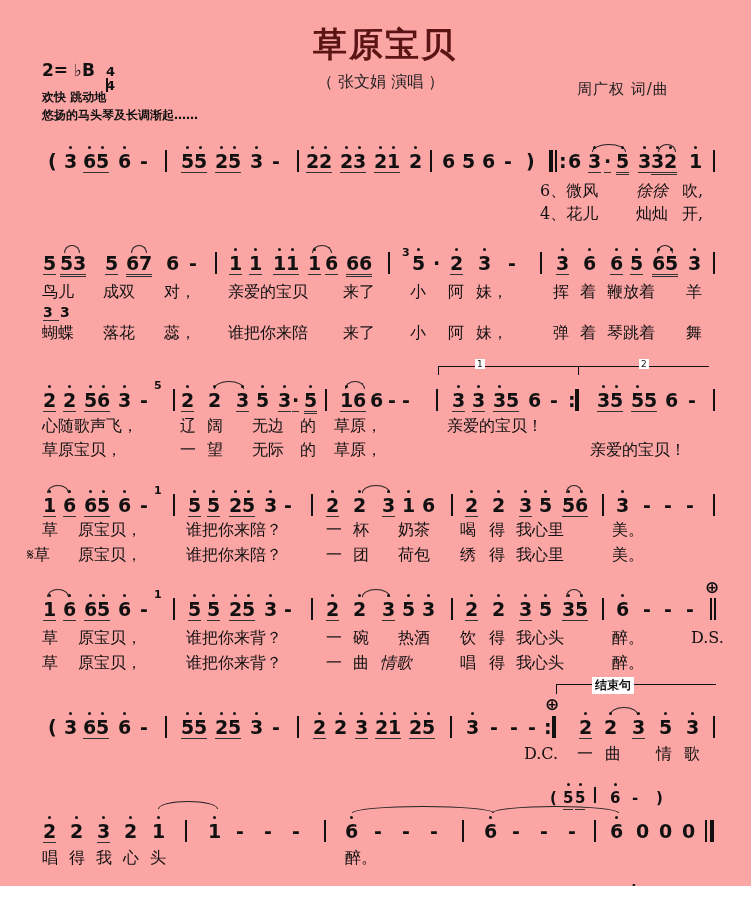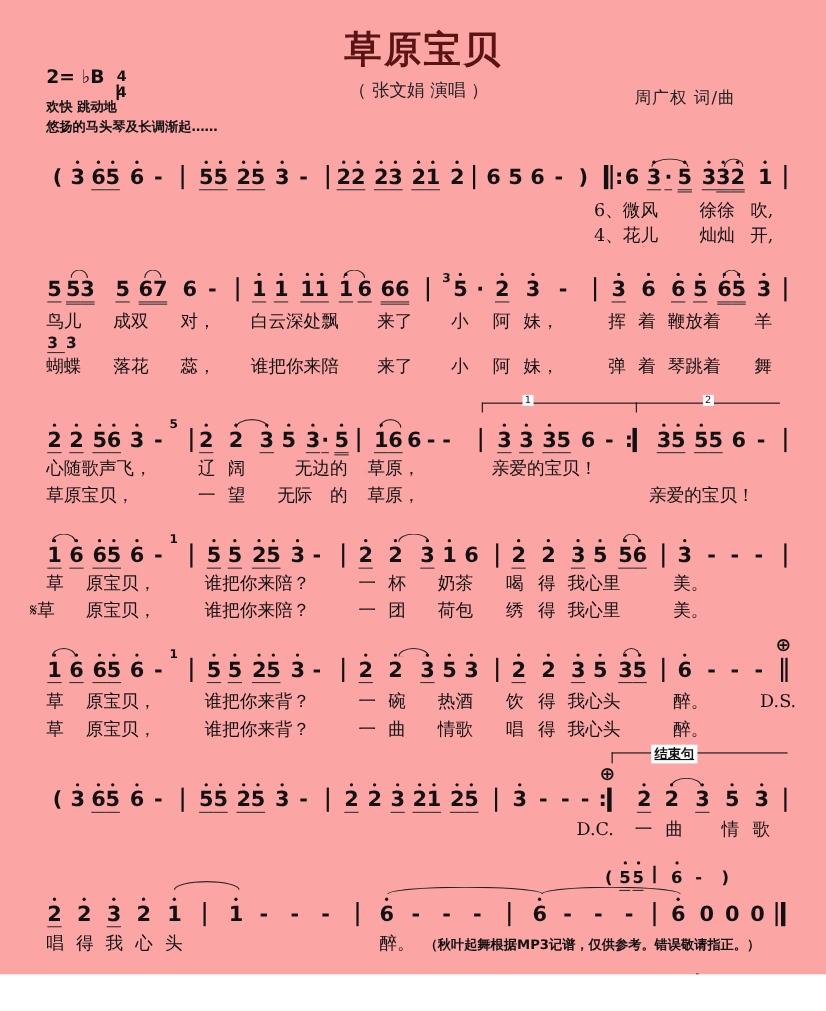--- a/index.html
+++ b/index.html
@@ -83,21 +83,21 @@
     <span class="tok u1" style="left:604px;">·</span>
     <span class="tok hi u1" style="left:616px;border-bottom:3px double #333;">5</span>
     <span class="slur" style="left:658px;top:-2px;width:16px;"></span>
     <span class="tok hi u1" style="left:638px;">3</span>
     <span class="tok hi u1" style="left:651px;border-bottom:3px double #333;">3</span>
     <span class="tok hi u1" style="left:664px;border-bottom:3px double #333;">2</span>
     <span class="tok hi" style="left:689px;">1</span>
     <span class="bar" style="left:713px;top:4px;height:22px;"></span>
   </div>
   <div class="lyr" style="left:540px;top:181px;">6、微风</div>
-  <div class="lyr" style="left:636px;top:181px;">徐徐</div>
+  <div class="lyr" style="left:636px;top:181px;font-style:italic;">徐徐</div>
   <div class="lyr" style="left:682px;top:181px;">吹,</div>
   <div class="lyr" style="left:540px;top:204px;">4、花儿</div>
   <div class="lyr" style="left:636px;top:204px;">灿灿</div>
   <div class="lyr" style="left:682px;top:204px;">开,</div>
 
   <div class="mline" style="top:248px;">
     <span class="tok u1" style="left:43px;">5</span>
     <span class="slur" style="left:64px;top:-3px;width:14px;"></span>
     <span class="tok u1" style="left:60px;border-bottom:3px double #333;">5</span>
     <span class="tok u1" style="left:73px;border-bottom:3px double #333;">3</span>
@@ -131,21 +131,21 @@
     <span class="tok hi u1" style="left:630px;">5</span>
     <span class="slur" style="left:657px;top:-3px;width:14px;"></span>
     <span class="tok hi u1" style="left:652px;border-bottom:3px double #333;">6</span>
     <span class="tok hi u1" style="left:665px;border-bottom:3px double #333;">5</span>
     <span class="tok hi" style="left:688px;">3</span>
     <span class="bar" style="left:713px;top:4px;height:22px;"></span>
   </div>
   <div class="lyr" style="left:42px;top:282px;">鸟儿</div>
   <div class="lyr" style="left:103px;top:282px;">成双</div>
   <div class="lyr" style="left:164px;top:282px;">对，</div>
-  <div class="lyr" style="left:228px;top:282px;">白云深处飘</div>
+  <div class="lyr" style="left:228px;top:282px;">亲爱的宝贝</div>
   <div class="lyr" style="left:343px;top:282px;">来了</div>
   <div class="lyr" style="left:410px;top:282px;">小</div>
   <div class="lyr" style="left:448px;top:282px;">阿</div>
   <div class="lyr" style="left:476px;top:282px;">妹，</div>
   <div class="lyr" style="left:553px;top:282px;">挥</div>
   <div class="lyr" style="left:580px;top:282px;">着</div>
   <div class="lyr" style="left:607px;top:282px;">鞭放着</div>
   <div class="lyr" style="left:686px;top:282px;">羊</div>
 
   <div class="abs" style="left:43px;top:304px;font-weight:bold;font-size:14px;border-bottom:1.5px solid #333;letter-spacing:6px;">3</div>
@@ -207,21 +207,21 @@
     <span class="tok hi u1" style="left:610px;">5</span>
     <span class="tok hi u1" style="left:631px;">5</span>
     <span class="tok u1" style="left:644px;">5</span>
     <span class="tok" style="left:665px;">6</span>
     <span class="tok" style="left:688px;">-</span>
     <span class="bar" style="left:713px;top:4px;height:22px;"></span>
   </div>
   <div class="lyr" style="left:42px;top:416px;">心随歌声飞，</div>
   <div class="lyr" style="left:180px;top:416px;">辽</div>
   <div class="lyr" style="left:207px;top:416px;">阔</div>
-  <div class="lyr" style="left:252px;top:416px;margin-left:16px;">无边</div>
+  <div class="lyr" style="left:252px;top:416px;">无边</div>
   <div class="lyr" style="left:300px;top:416px;">的</div>
   <div class="lyr" style="left:334px;top:416px;">草原，</div>
   <div class="lyr" style="left:447px;top:416px;">亲爱的宝贝！</div>
   <div class="lyr" style="left:42px;top:440px;">草原宝贝，</div>
   <div class="lyr" style="left:180px;top:440px;">一</div>
   <div class="lyr" style="left:207px;top:440px;">望</div>
   <div class="lyr" style="left:252px;top:440px;">无际</div>
   <div class="lyr" style="left:300px;top:440px;">的</div>
   <div class="lyr" style="left:334px;top:440px;">草原，</div>
   <div class="lyr" style="left:590px;top:440px;">亲爱的宝贝！</div>
@@ -334,29 +334,29 @@
   <div class="lyr" style="left:460px;top:628px;">饮</div>
   <div class="lyr" style="left:489px;top:628px;">得</div>
   <div class="lyr" style="left:516px;top:628px;">我心头</div>
   <div class="lyr" style="left:612px;top:628px;">醉。</div>
   <div class="lyr" style="left:691px;top:628px;">D.S.</div>
   <div class="lyr" style="left:42px;top:653px;">草</div>
   <div class="lyr" style="left:78px;top:653px;">原宝贝，</div>
   <div class="lyr" style="left:186px;top:653px;">谁把你来背？</div>
   <div class="lyr" style="left:326px;top:653px;">一</div>
   <div class="lyr" style="left:353px;top:653px;">曲</div>
-  <div class="lyr" style="left:398px;top:653px;">情歌</div>
+  <div class="lyr" style="left:380px;top:653px;font-style:italic;">情歌</div>
   <div class="lyr" style="left:460px;top:653px;">唱</div>
   <div class="lyr" style="left:489px;top:653px;">得</div>
   <div class="lyr" style="left:516px;top:653px;">我心头</div>
   <div class="lyr" style="left:612px;top:653px;">醉。</div>
 
   <div class="abs" style="left:556px;top:684px;width:160px;border-top:1px solid #111;"></div>
   <div class="abs" style="left:556px;top:684px;height:10px;border-left:1px solid #111;"></div>
-  <div class="abs hdr-s" style="left:592px;top:677px;background:#fff;padding:0 3px;text-decoration:underline;">结束句</div>
+  <div class="abs hdr-s" style="left:592px;top:677px;background:#fff;padding:0 3px;">结束句</div>
   <div class="abs coda" style="left:545px;top:694px;">⊕</div>
   <div class="mline" style="top:712px;">
     <span class="tok" style="left:48px;">(</span>
     <span class="tok hi" style="left:64px;">3</span>
     <span class="tok hi u1" style="left:83px;">6</span>
     <span class="tok hi u1" style="left:96px;">5</span>
     <span class="tok hi" style="left:118px;">6</span>
     <span class="tok" style="left:140px;">-</span>
     <span class="bar" style="left:165px;top:4px;height:22px;"></span>
     <span class="tok hi u1" style="left:181px;">5</span>
@@ -435,17 +435,16 @@
     <span class="tok" style="left:682px;">0</span>
     <span class="bar" style="left:705px;top:4px;height:22px;"></span>
     <span class="dbl" style="left:710px;top:4px;height:22px;"></span>
   </div>
   <div class="lyr" style="left:42px;top:848px;">唱</div>
   <div class="lyr" style="left:69px;top:848px;">得</div>
   <div class="lyr" style="left:96px;top:848px;">我</div>
   <div class="lyr" style="left:123px;top:848px;">心</div>
   <div class="lyr" style="left:150px;top:848px;">头</div>
   <div class="lyr" style="left:345px;top:848px;">醉。</div>
-  <div class="abs hdr-s" style="left:386px;top:851px;">（秋叶起舞根据MP3记谱，仅供参考。错误敬请指正。）</div>
 
   <div class="abs watermark" style="left:555px;top:880px;">www.jcqupu.com</div>
 
 </div>
 
 </body></html>

